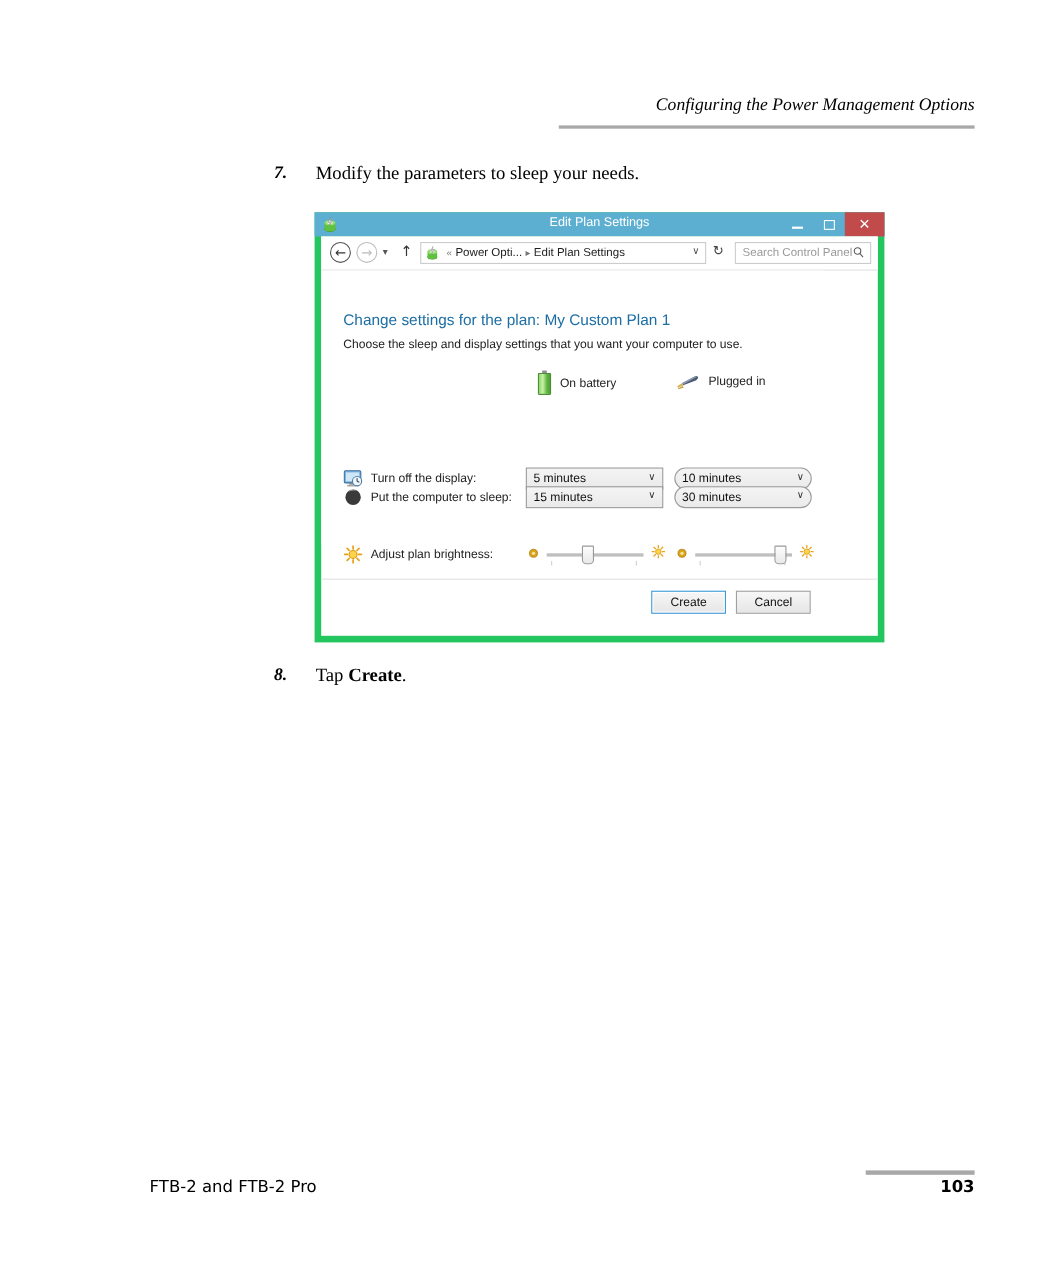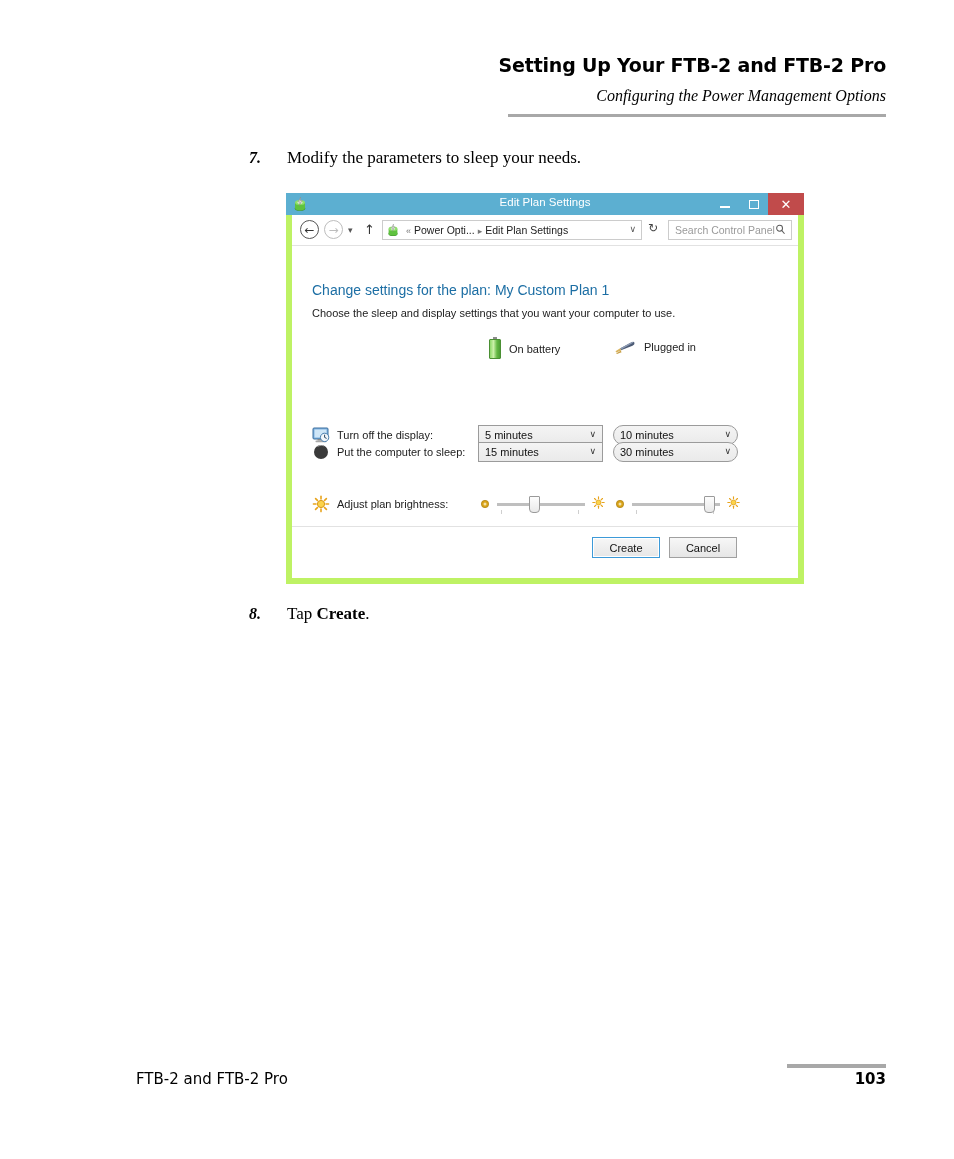--- a/index.html
+++ b/index.html
@@ -77,21 +77,21 @@
   #step8num { left: 249px; top: 605px; }
   #step8txt { top: 604px; }
 
   
   .win {
     position: absolute;
     left: 286px;
     top: 193px;
     width: 518px;
     height: 391px;
-    background: #bef264;
+    background: #22c55e;
     box-sizing: border-box;
     font-family: "Liberation Sans", sans-serif;
   }
   .win-titlebar {
     position: relative;
     height: 22px;
     width: 100%;
     background: #5cafd1;
   }
   .win-appicon {
@@ -478,21 +478,20 @@
     font-family: "DejaVu Sans", sans-serif;
     font-size: 15px;
     font-weight: bold;
     color: #000;
   }
 </style>
 </head>
 <body>
 
 <div class="page-header">
-  <div class="hdr-title">Setting Up Your FTB-2 and FTB-2 Pro</div>
   <div class="hdr-sub">Configuring the Power Management Options</div>
   <div class="hdr-rule"></div>
 </div>
 
 <div class="step step-num" id="step7num">7.</div>
 <div class="step step-txt" id="step7txt">Modify the parameters to sleep your needs.</div>
 
 <div class="win">
 
   <div class="win-titlebar">

